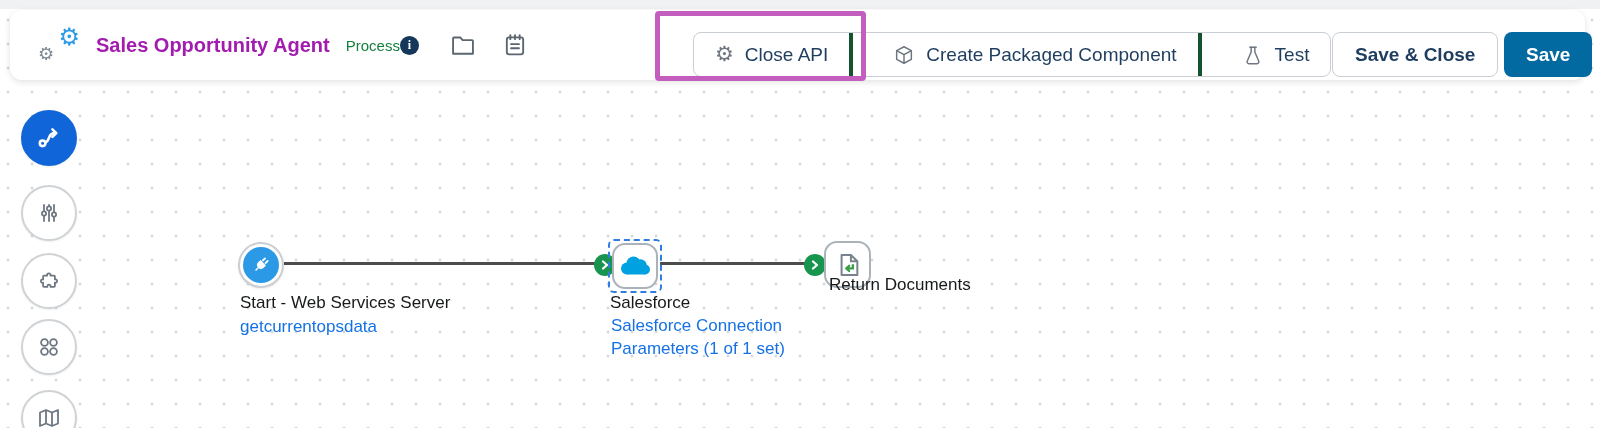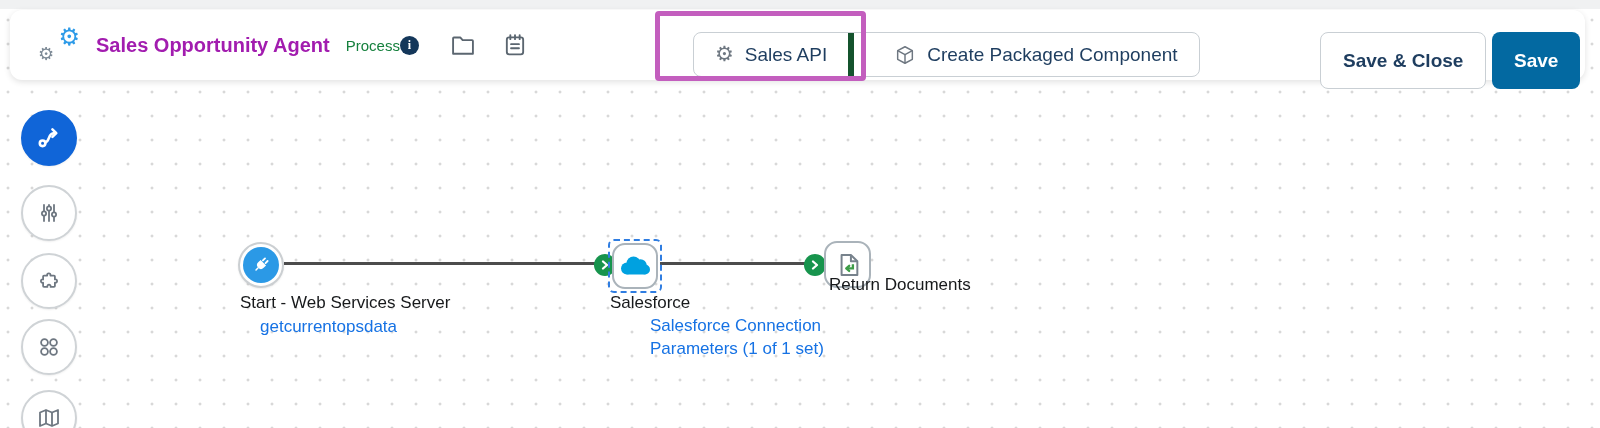--- a/index.html
+++ b/index.html
@@ -37,26 +37,26 @@
     width:36px; height:36px; margin-right:16px; cursor:pointer; }
 
   
   .segmented {
     position:absolute; left:683px; top:22px; height:45px;
     display:flex; align-items:stretch;
     border:1px solid #c9cfd4; border-radius:8px; background:#fff; overflow:hidden;
   }
   .segment { display:flex; align-items:center; gap:11px; padding:0 21px;
     font-size:19px; font-weight:500; color:#1e3d5f; white-space:nowrap; cursor:pointer; }
-  .segment + .segment { border-left:6px solid #14532d;padding-left:40px; }
+  .segment + .segment { border-left:4px solid #14532d;padding-left:40px; }
   .gear-glyph { color:#6e7781; font-size:21px; line-height:1;
     font-family:"DejaVu Sans",sans-serif; }
-  .btn { position:absolute; top:22px; height:57px; display:flex; align-items:center;
+  .btn { position:absolute; top:22px; height:45px; display:flex; align-items:center;
     padding:0 22px; border-radius:8px; font-size:19px; font-weight:700;
-    white-space:nowrap; cursor:pointer; }
+    white-space:nowrap; cursor:pointer;margin-left:12px; }
   .btn-outline { left:1310px; border:1px solid #c9cfd4; background:#fff; color:#1e3d5f; }
   .btn-primary { left:1482px; background:#0369a1; color:#fff; border:none; }
 
   .annotation-box {
     position:absolute; left:655px; top:11px; width:211px; height:70px;
     border:5px solid #c35ebe; border-radius:4px; z-index:9; pointer-events:none;
   }
 
   
   .side-circle { position:absolute; left:21px; width:56px; height:56px;
@@ -81,21 +81,21 @@
   .sf-select { position:absolute; left:608px; top:239px; width:54px; height:54px;
     border:2px dashed #2f7de1; border-radius:6px;
     display:flex; align-items:center; justify-content:center; z-index:3; }
   .sf-node { width:46px; height:46px; }
   .return-node { position:absolute; left:824px; top:241px; width:47px; height:47px; z-index:3; }
 
   .node-label { position:absolute; font-size:17px; color:#17191b; z-index:3;
     line-height:22px; white-space:nowrap; }
   .node-links { position:absolute; font-size:17px; color:#1672e4; z-index:3;
     line-height:22.5px; white-space:nowrap; }
-  .node-links div { cursor:pointer;margin-left:20px; }
+  .node-links div { cursor:pointer; }
 </style>
 </head>
 <body>
 
 <div class="top-band"></div>
 
 <div class="header-card">
   <div class="header-left">
     <span class="logo">
       <span class="gear gear-gray">⚙</span>
@@ -117,29 +117,36 @@
         <line x1="16" y1="3.5" x2="16" y2="7"></line>
         <line x1="8.6" y1="11.3" x2="15.4" y2="11.3"></line>
         <line x1="8.6" y1="14.8" x2="15.4" y2="14.8"></line>
       </svg>
     </span>
   </div>
 
   <div class="segmented">
     <div class="segment">
       <span class="gear-glyph">⚙</span>
-      <span>Sales API</span>
+      <span>Close API</span>
     </div>
     <div class="segment">
       <svg viewBox="0 0 24 24" width="22" height="22" fill="none" stroke="#6e7781" stroke-width="1.6" stroke-linejoin="round">
         <path d="M12 3 l8 4.3 v9.4 L12 21 4 16.7 V7.3 Z"></path>
         <path d="M4 7.3 12 11.6 20 7.3"></path>
         <path d="M12 11.6 V21"></path>
       </svg>
       <span>Create Packaged Component</span>
+    </div>
+    <div class="segment">
+      <svg viewBox="0 0 24 24" width="22" height="22" fill="none" stroke="#6e7781" stroke-width="1.6" stroke-linejoin="round" stroke-linecap="round">
+        <path d="M10 3.5 v5.2 L5.7 18.8 a2 2 0 0 0 1.9 2.7 h8.8 a2 2 0 0 0 1.9-2.7 L14 8.7 V3.5"></path>
+        <line x1="8.5" y1="3.5" x2="15.5" y2="3.5"></line>
+      </svg>
+      <span>Test</span>
     </div>
   </div>
 
   <div class="btn btn-outline">Save &amp; Close</div>
   <div class="btn btn-primary">Save</div>
 </div>
 
 <div class="annotation-box"></div>
 
 <div class="side-circle selected" style="top:110px">
@@ -229,18 +236,18 @@
     <path d="M13 12.7 l-2.5 2.2 2.5 2.2" fill="none" stroke="#3d9c47" stroke-width="2" stroke-linecap="round" stroke-linejoin="round"></path>
   </svg>
 </div>
 
 <div class="node-label" style="left:240px; top:292px">Start - Web Services Server</div>
 <div class="node-links" style="left:240px; top:316px">
   <div>getcurrentopsdata</div>
 </div>
 
 <div class="node-label" style="left:610px; top:292px">Salesforce</div>
-<div class="node-links" style="left:630px; top:315px">
+<div class="node-links" style="left:611px; top:315px">
   <div>Salesforce Connection</div>
   <div>Parameters (1 of 1 set)</div>
 </div>
 
 <div class="node-label" style="left:829px; top:274px">Return Documents</div>
 
 </body></html>

